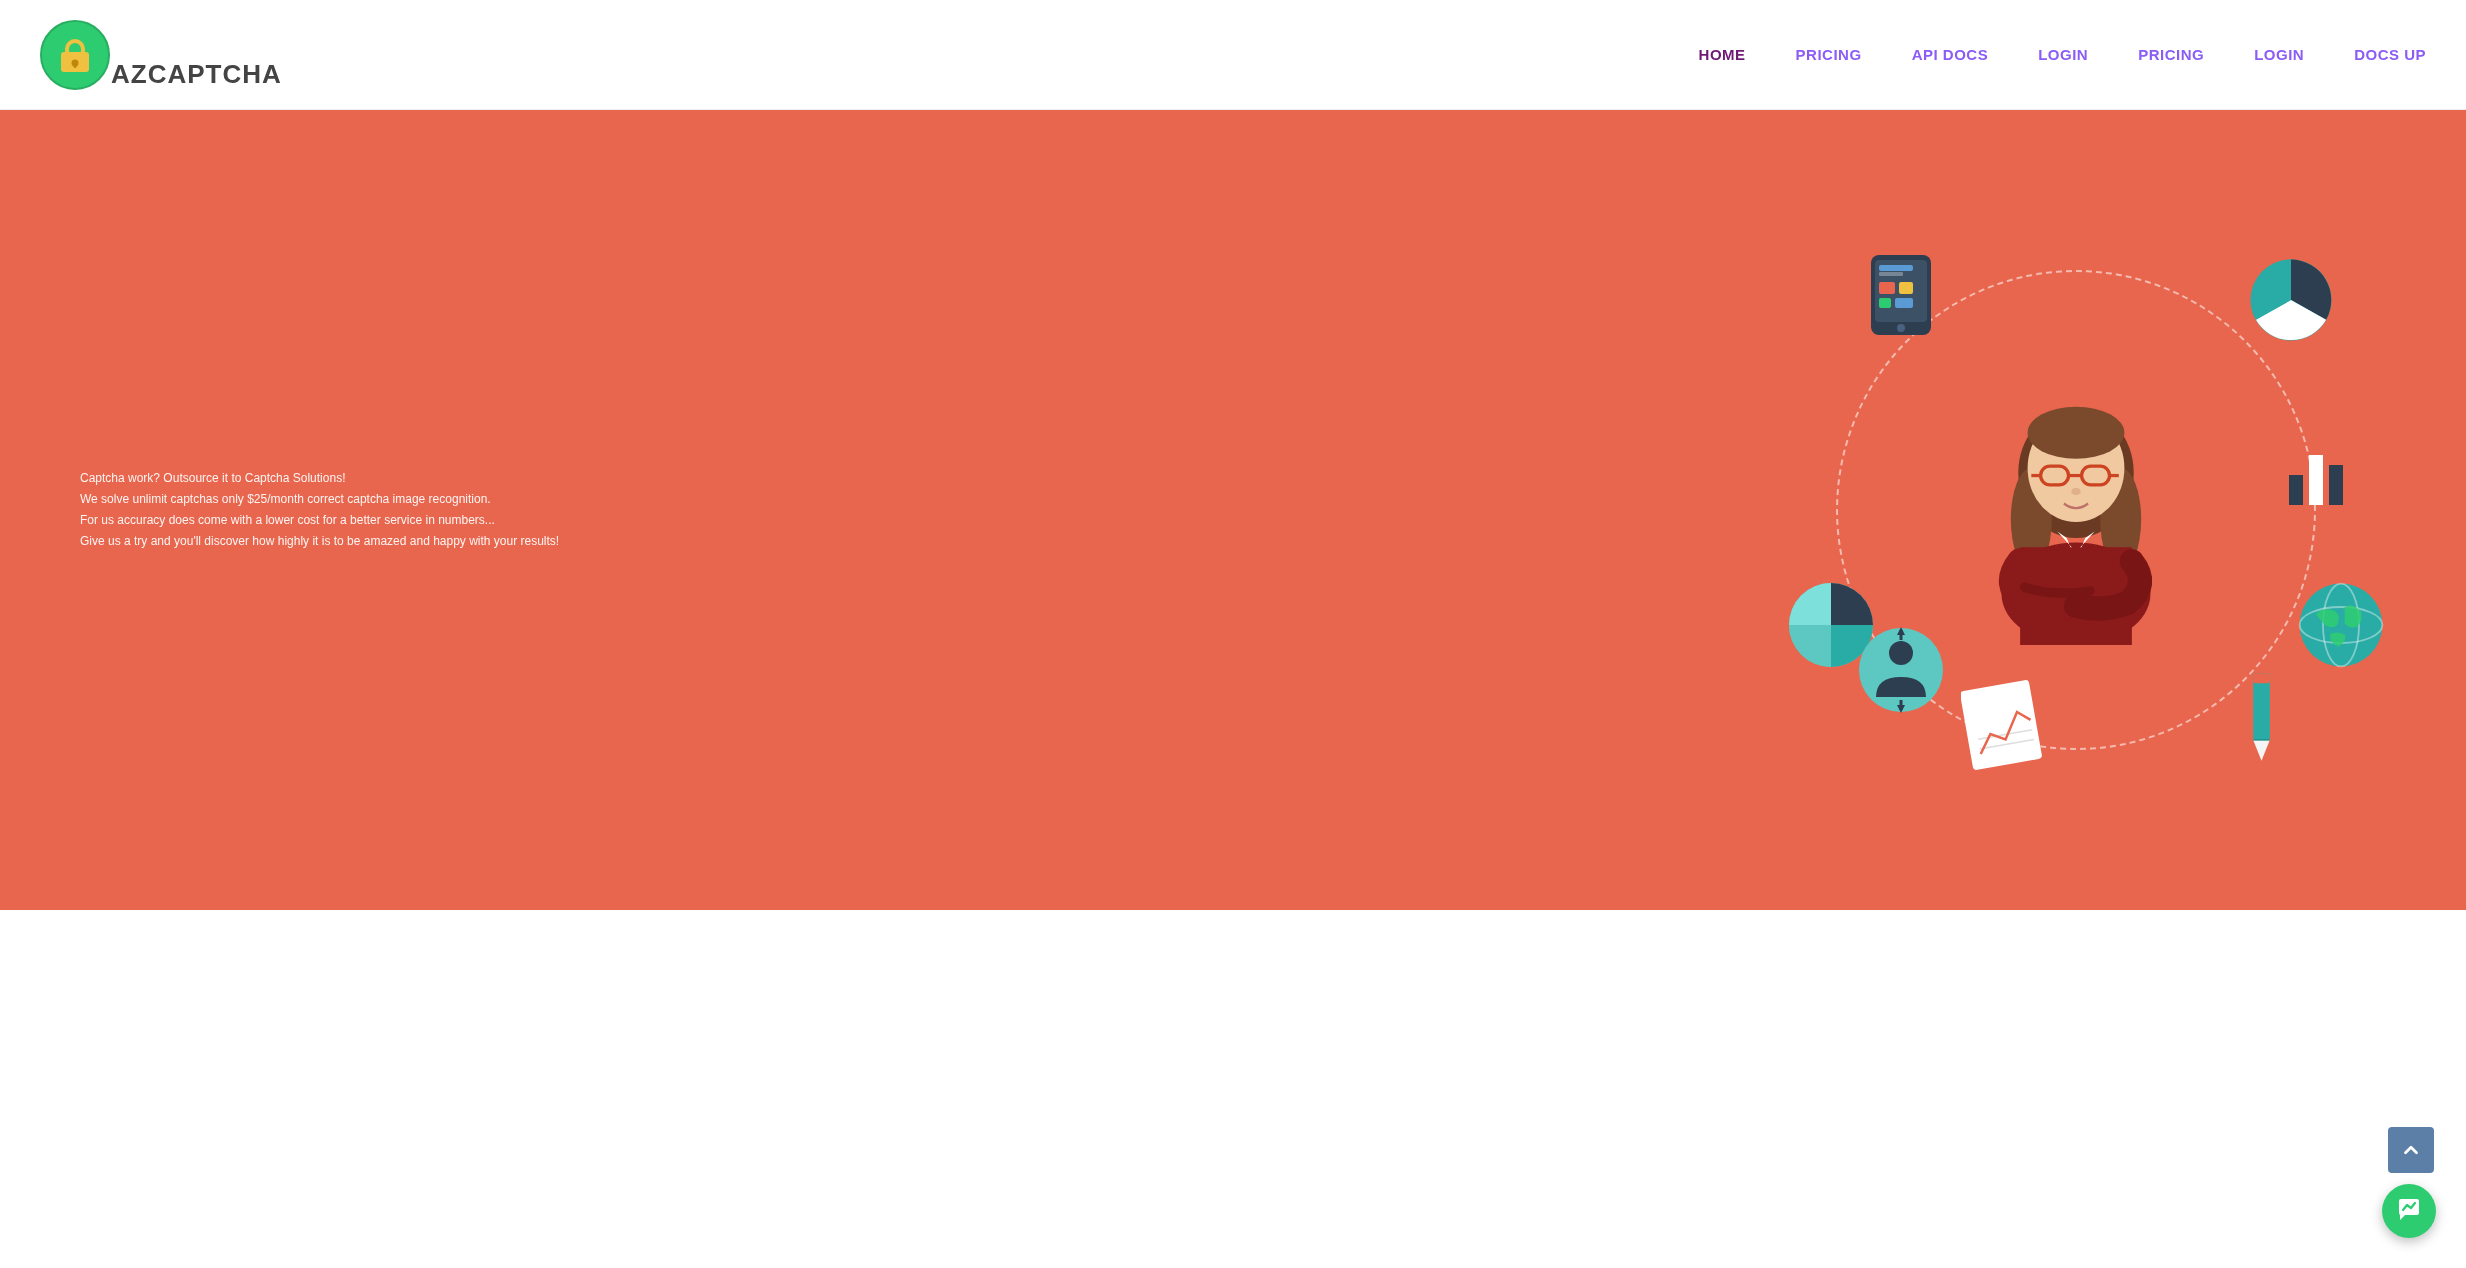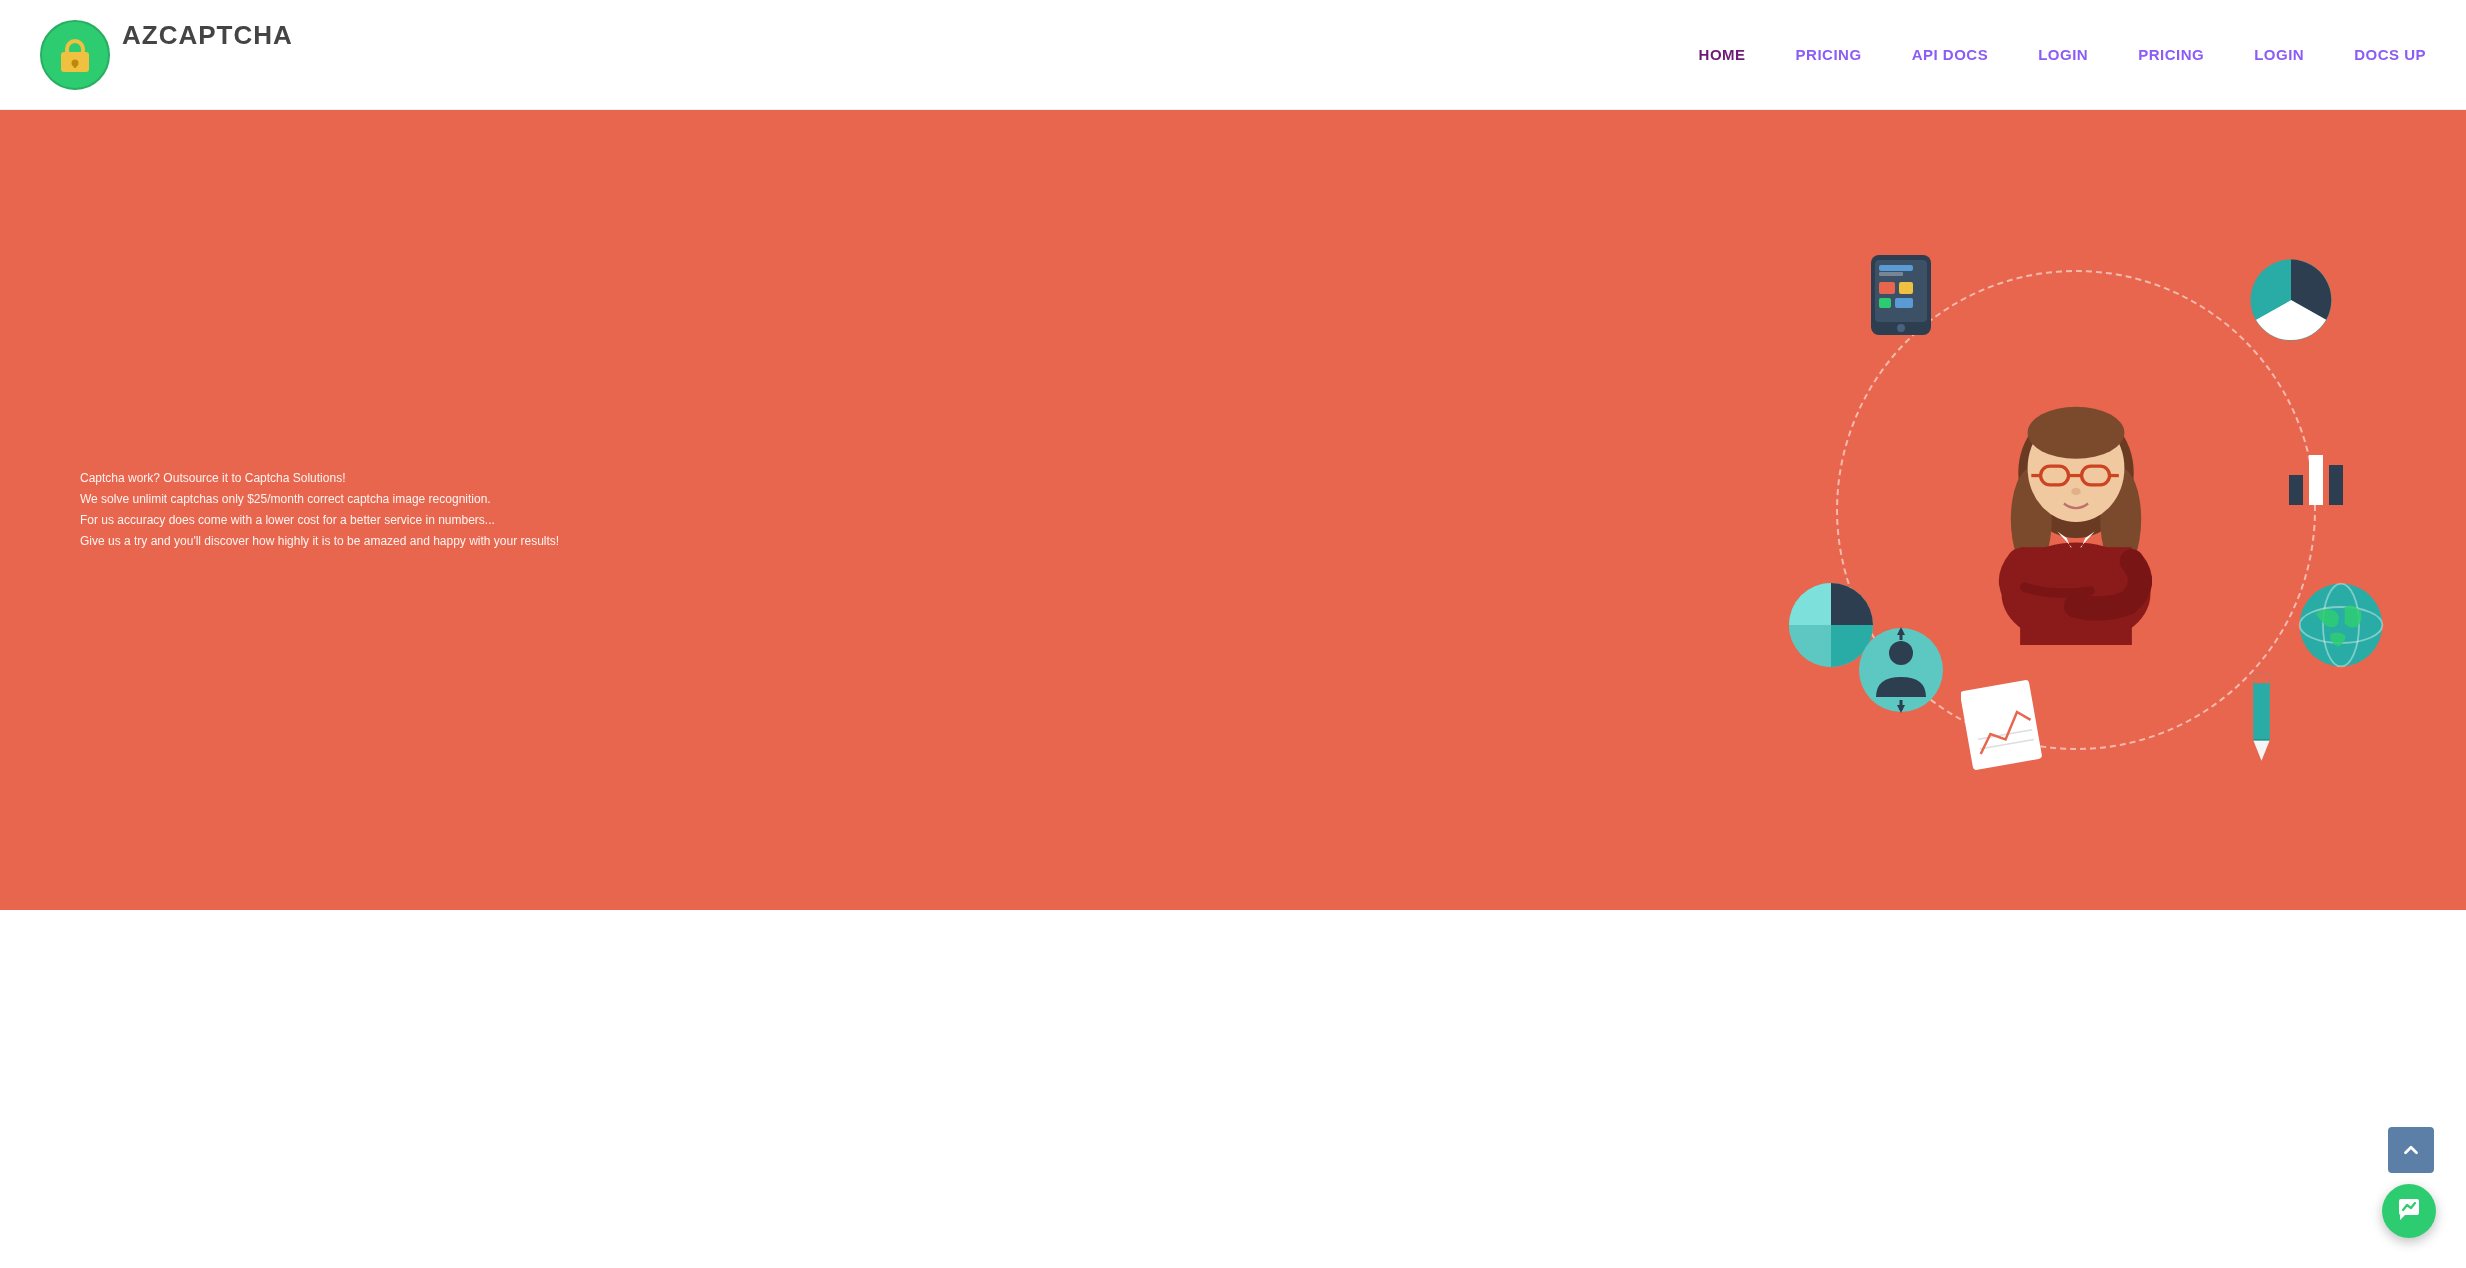--- a/index.html
+++ b/index.html
@@ -11,22 +11,22 @@
       height: 110px;
       display: flex;
       align-items: center;
       padding: 0 40px;
       border-bottom: 1px solid #eee;
       position: relative;
       z-index: 10;
     }
     .logo-area {
       display: flex;
-      align-items: flex-start;
-      gap: 12px;
+      align-items: flex-end;
+      gap: 1px;
       text-decoration: none;
     }
     .logo-icon {
       width: 70px;
       height: 70px;
     }
     .logo-text {
       font-size: 26px;
       font-weight: 700;
       color: #444;

